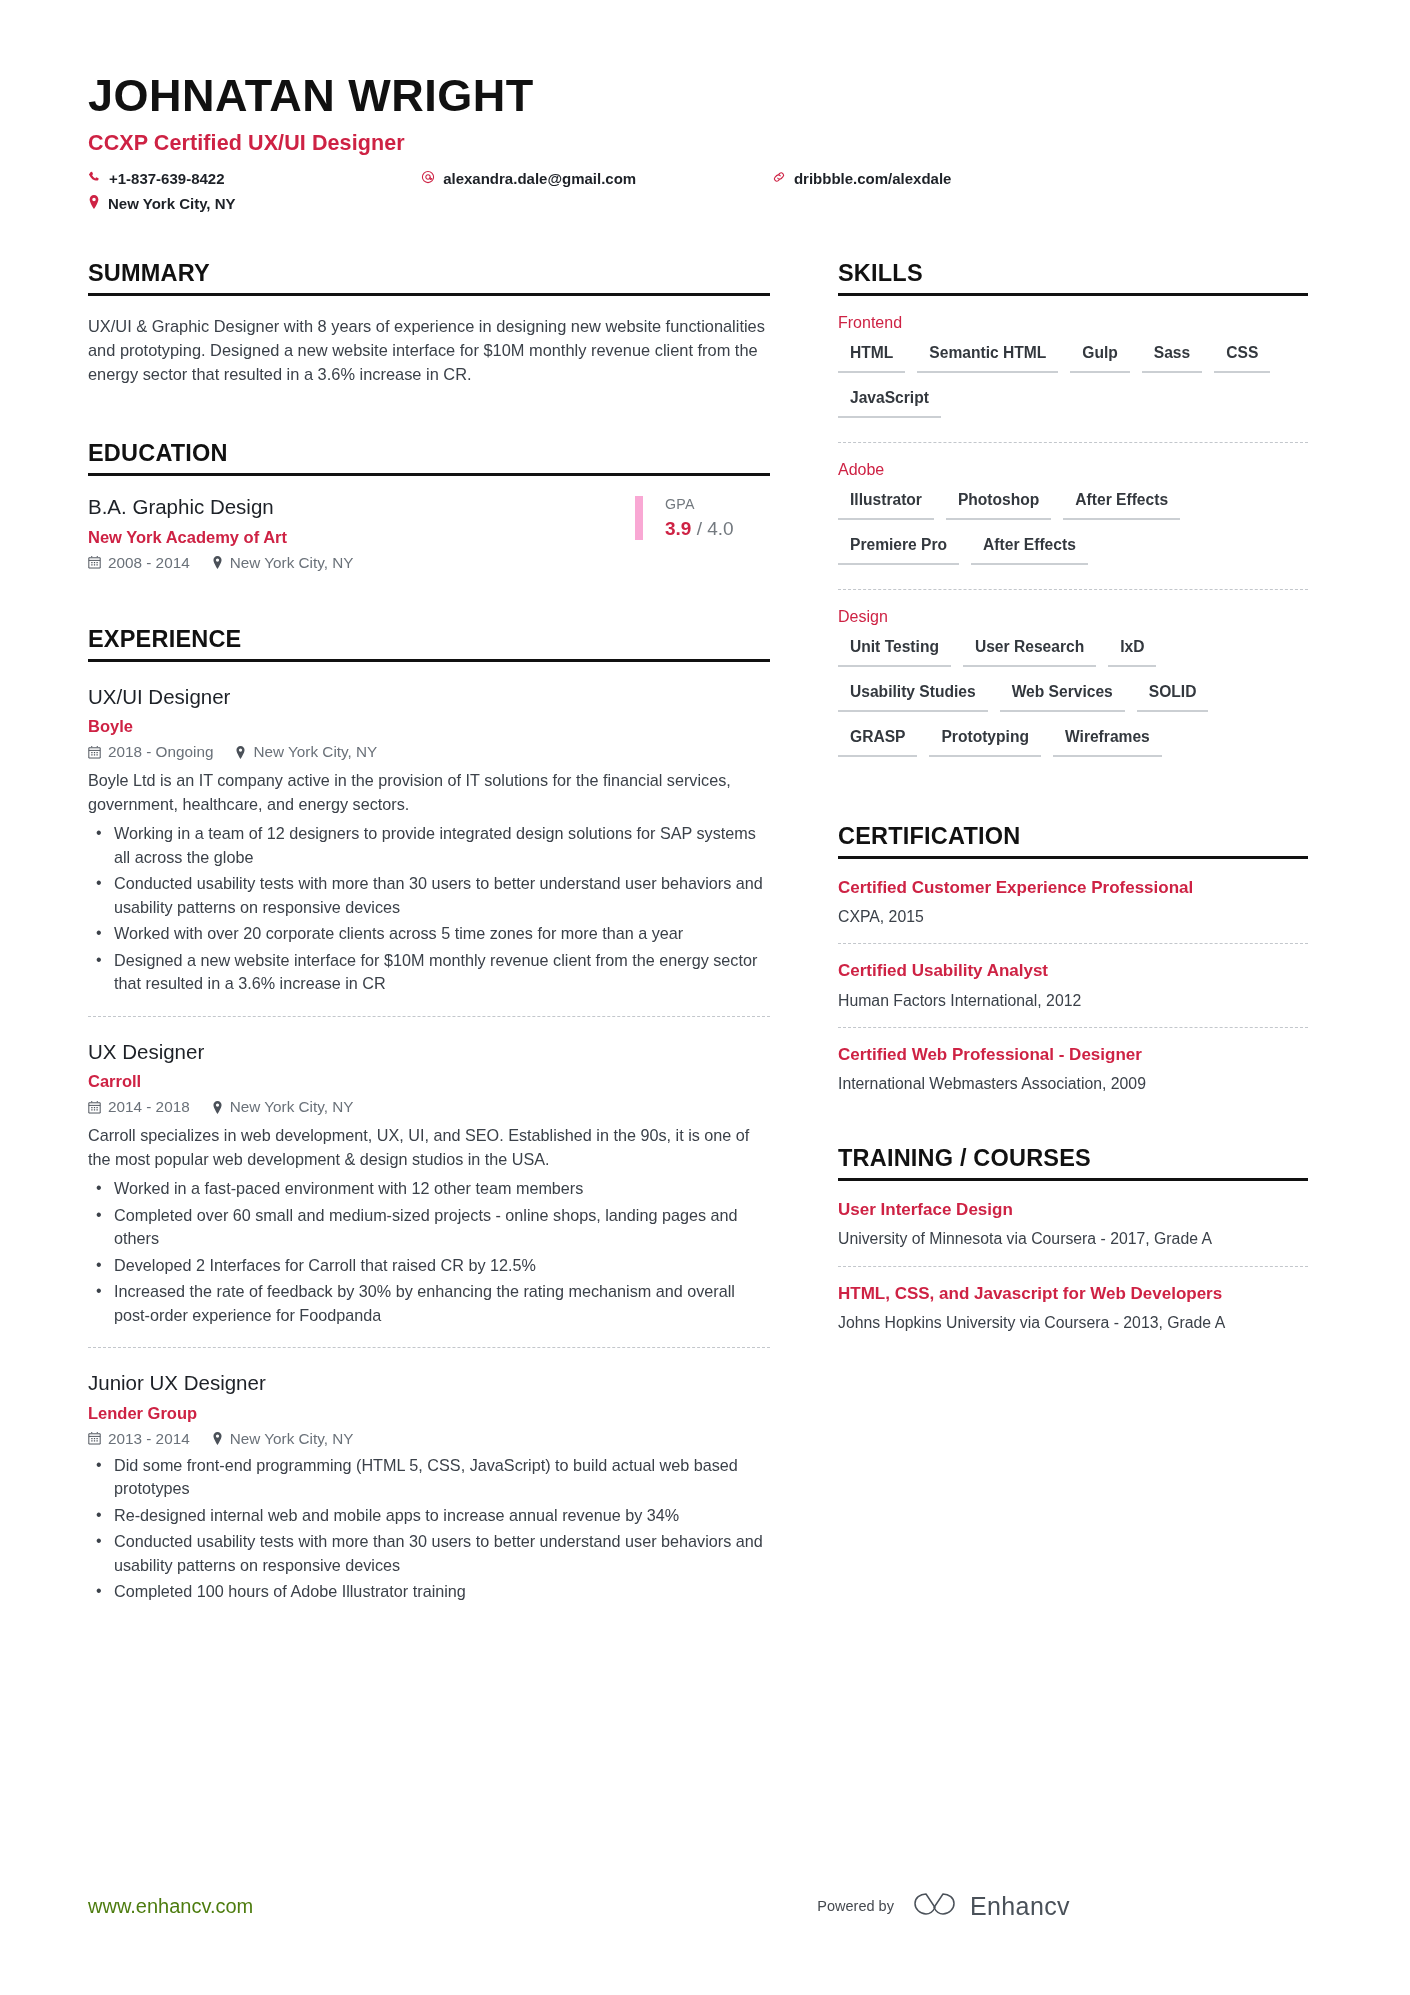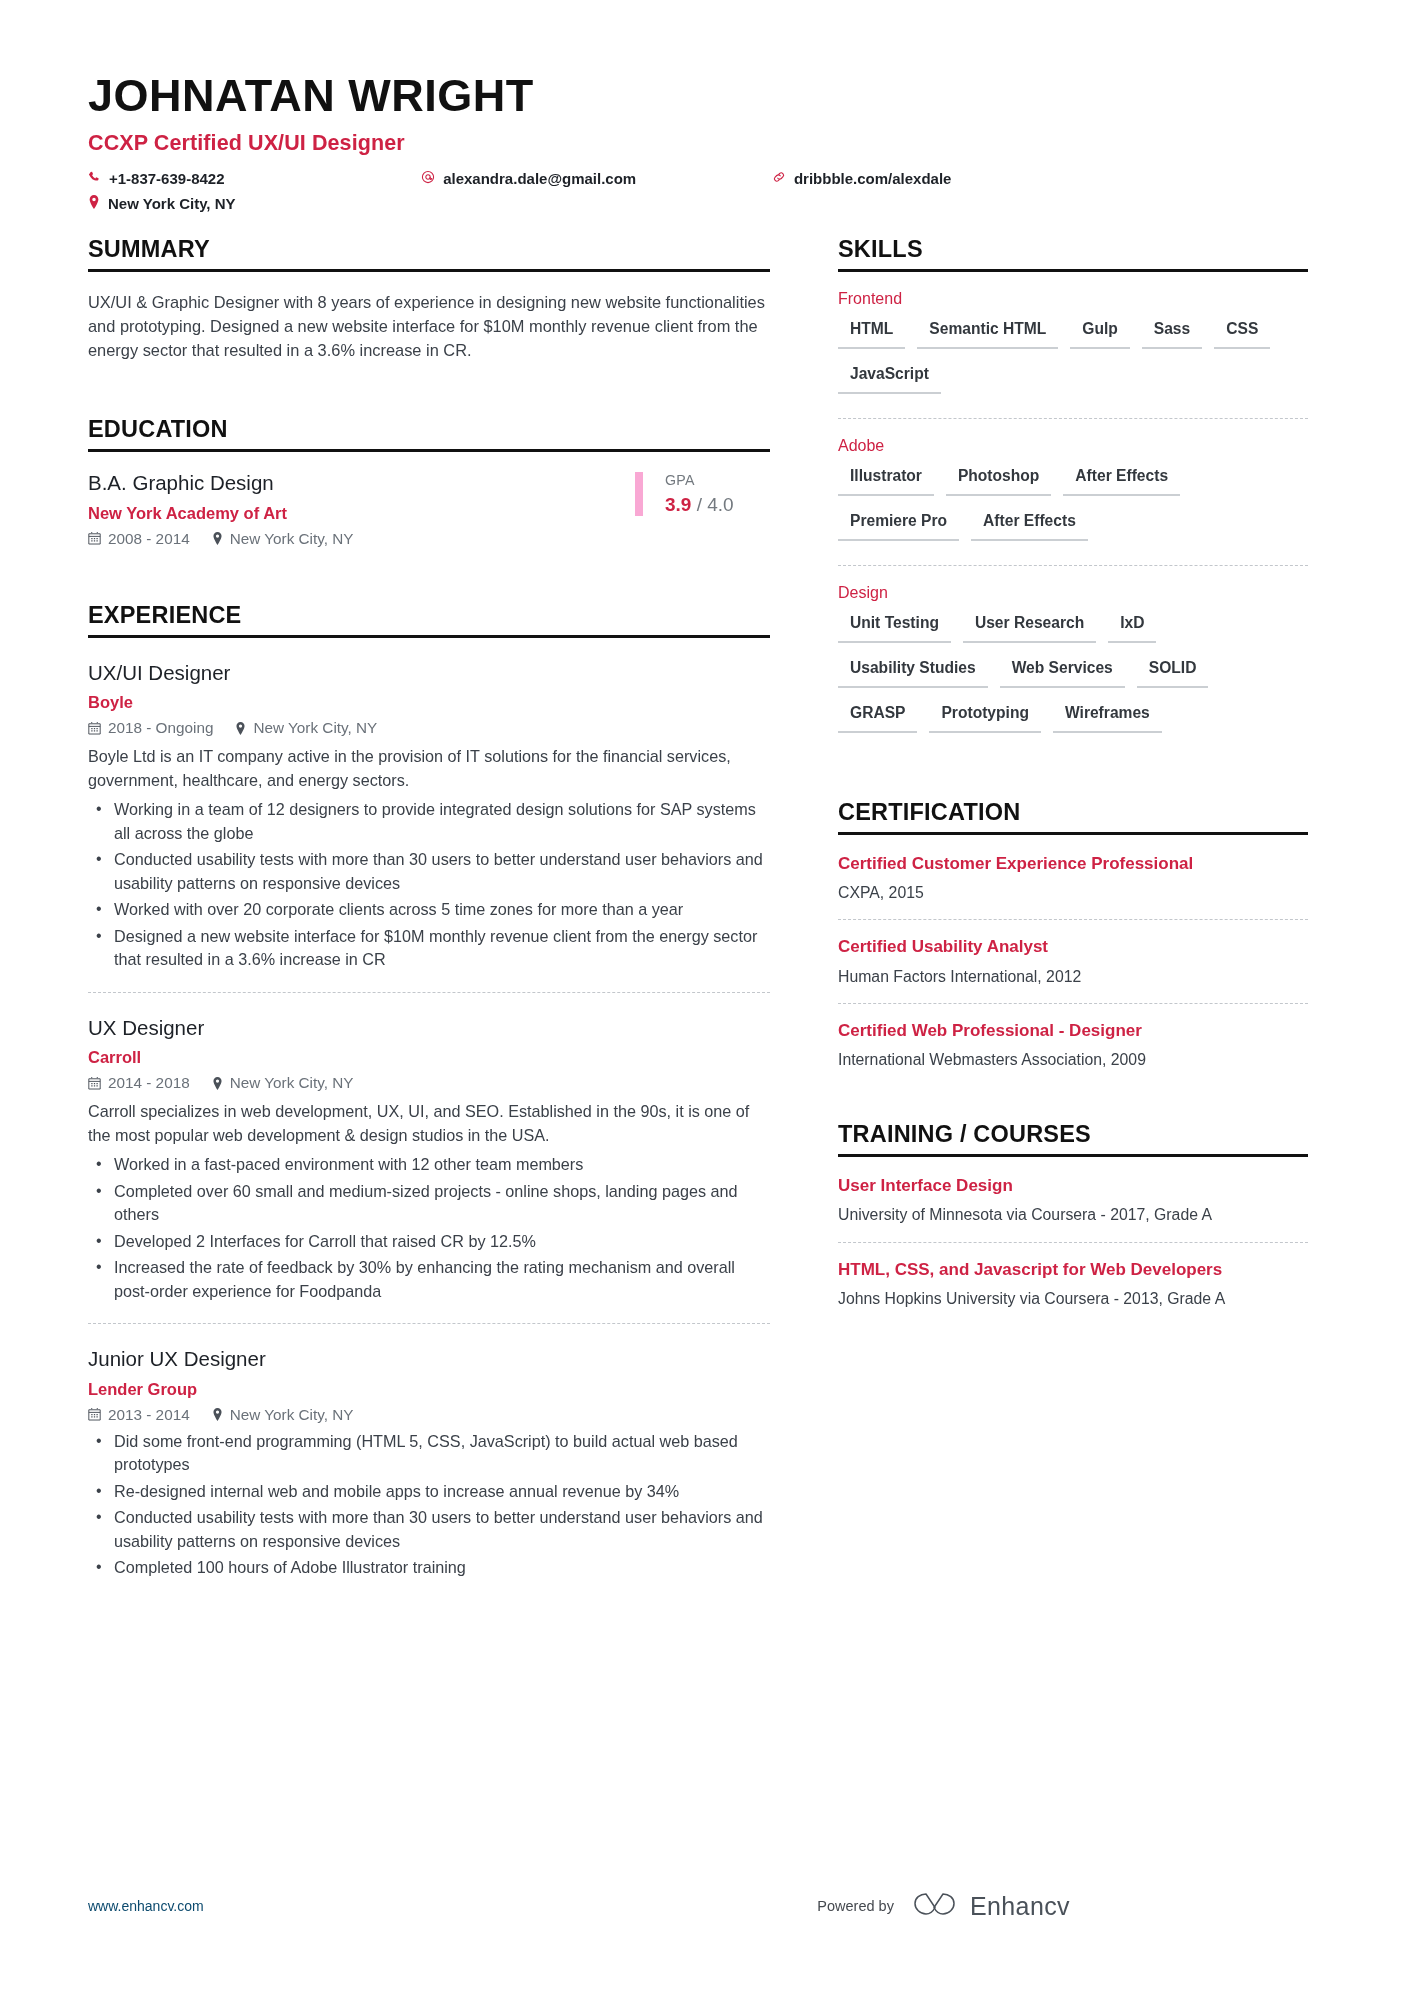--- a/index.html
+++ b/index.html
@@ -58,21 +58,21 @@
     margin-right: 8px;
     display: inline-flex;
     align-items: center;
     flex: none;
   }
   .ic svg { display: block; }
 
   
   .columns {
     display: flex;
-    margin-top: 24px;
+    margin-top: 48px;
     align-items: flex-start;
   }
   .col-left  { width: 682px; flex: none; }
   .col-gap   { width: 68px; flex: none; }
   .col-right { width: 470px; flex: none; }
 
   
   .sec { margin-bottom: 10px; }
   .sec-title {
     font-size: 23.5px;
@@ -219,21 +219,21 @@
   
   .footer {
     position: absolute;
     left: 88px;
     right: 88px;
     bottom: 72px;
     display: flex;
     align-items: center;
     justify-content: space-between;
   }
-  .footer-url { font-size: 14px; color: #0c4a6e; }
+  .footer-url { font-size: 20px; color: #4d7c0f; }
   .footer-right { display: flex; align-items: center; }
   .powered { font-size: 14.5px; color: #45494f; margin-right: 18px; }
   .brand { display: flex; align-items: center; }
   .brand-name {
     font-size: 25px;
     color: #4a5159;
     letter-spacing: .4px;
     margin-left: 12px;
     font-weight: 400;
   }

